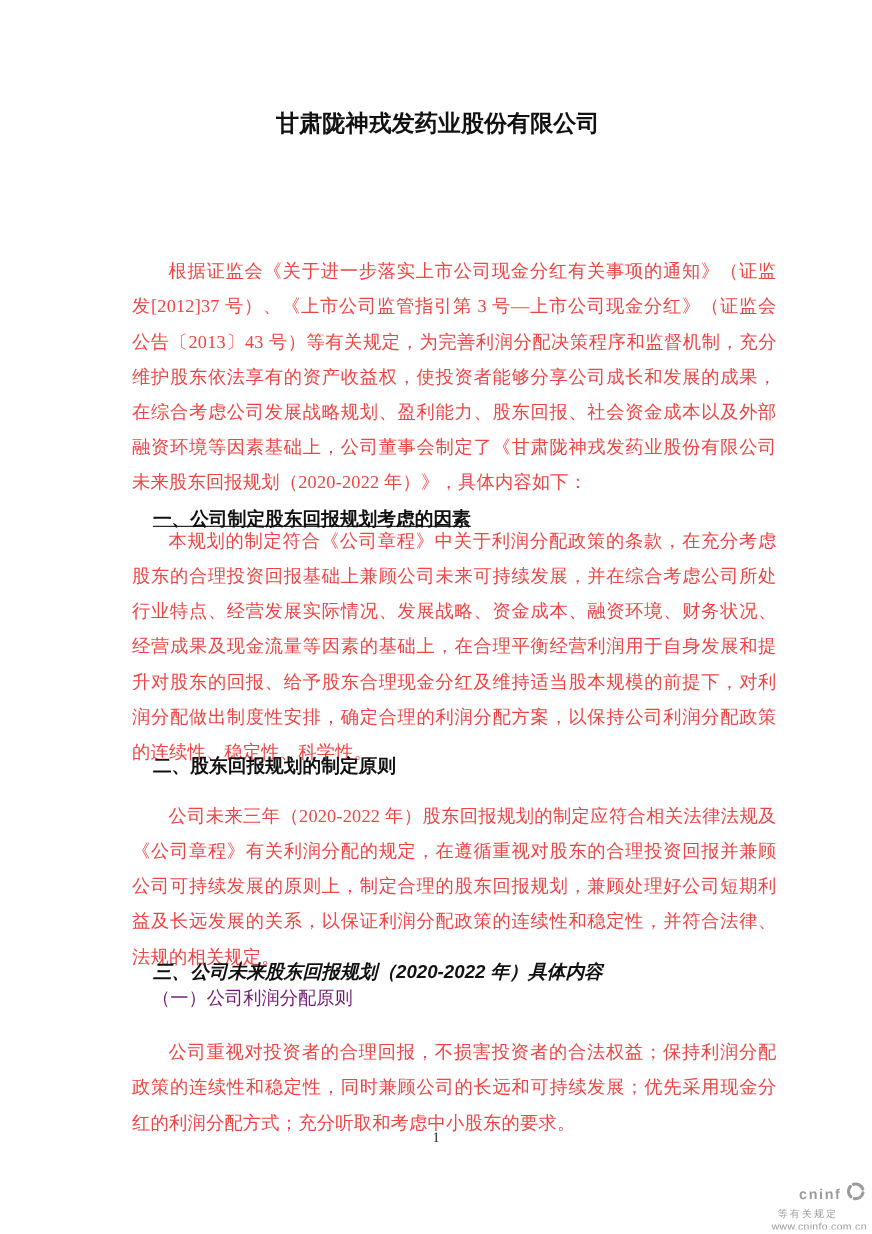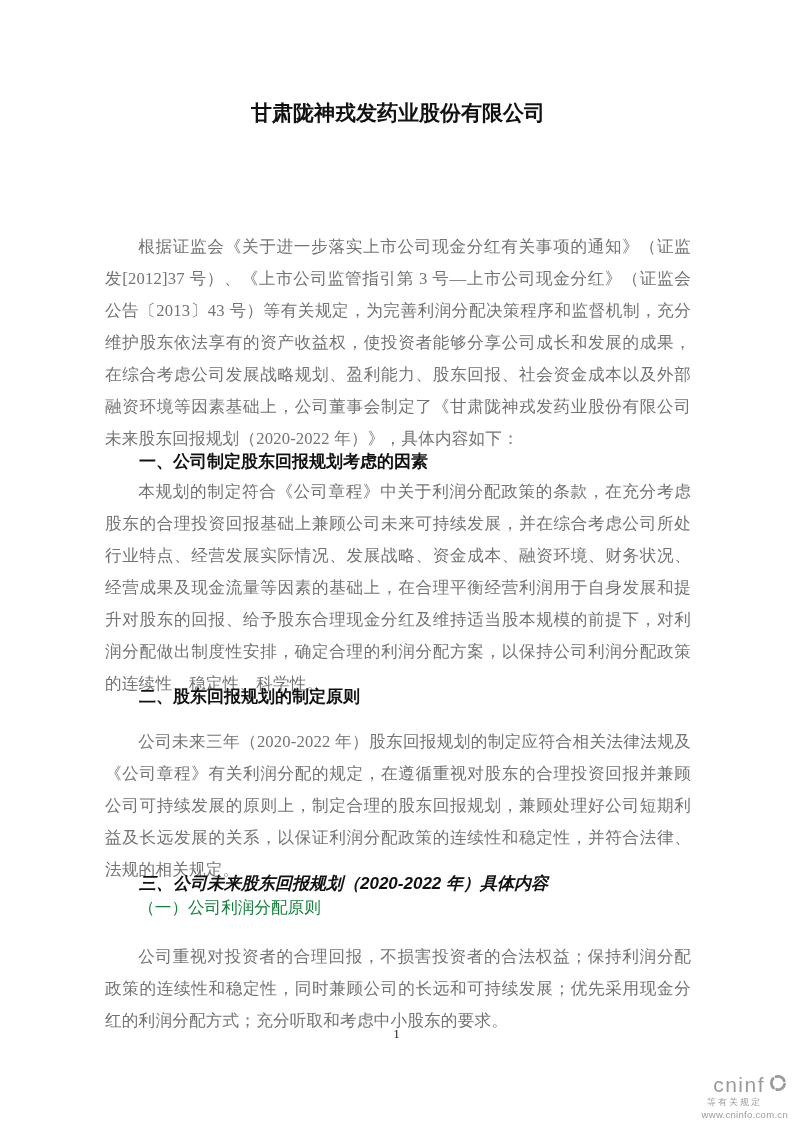--- a/index.html
+++ b/index.html
@@ -24,51 +24,51 @@
     font-family: "Liberation Sans", "DejaVu Sans", sans-serif;
     font-weight: bold;
     font-size: 21px;
     line-height: 32px;
     color: #111111;
   }
   .t1 { top: 97px; }
   .t2 { top: 139px; }
   .para {
     position: absolute;
-    left: 105px;
+    left: 120px;
     width: 586px;
     font-size: 16.6px;
     line-height: 32px;
     text-align: justify;
     text-indent: 2em;
     letter-spacing: 0.2px;
-    color: #737373;
+    color: #ef4444;
   }
   .heading {
     position: absolute;
     left: 105px;
     width: 586px;
     font-family: "Liberation Sans", "DejaVu Sans", sans-serif;
     font-weight: bold;
     font-size: 17px;
     line-height: 32px;
     text-indent: 2em;
     color: #111111;
   }
   .subheading {
     position: absolute;
     left: 105px;
     width: 586px;
     font-size: 16.6px;
     line-height: 32px;
     text-indent: 2em;
-    color: #15803d;
+    color: #701a75;
   }
   .p-intro  { top: 214px; }
-  .h-one    { top: 446px; }
+  .h-one    { top: 456px; text-decoration: underline; }
   .p-one    { top: 459px; }
   .h-two    { top: 681px; }
   .p-two    { top: 709px; }
   .h-three  { top: 868px; font-style: italic; }
   .sub-three{ top: 892px; }
   .p-three  { top: 924px; }
   .pagenum {
     position: absolute;
     top: 1026px;
     left: 0;
@@ -86,22 +86,22 @@
     text-align: right;
     line-height: 1;
   }
   .logo-row {
     display: flex;
     align-items: center;
     justify-content: flex-end;
     gap: 3px;
   }
   .logo-brand {
-    font-weight: normal;
-    font-size: 21px;
+    font-weight: bold;
+    font-size: 13px;
     letter-spacing: 1.5px;
   }
   .logo-cn {
     font-size: 9px;
     letter-spacing: 2px;
     padding-right: 26px;
     margin-top: 2px;
   }
   .logo-url {
     font-size: 9.5px;

